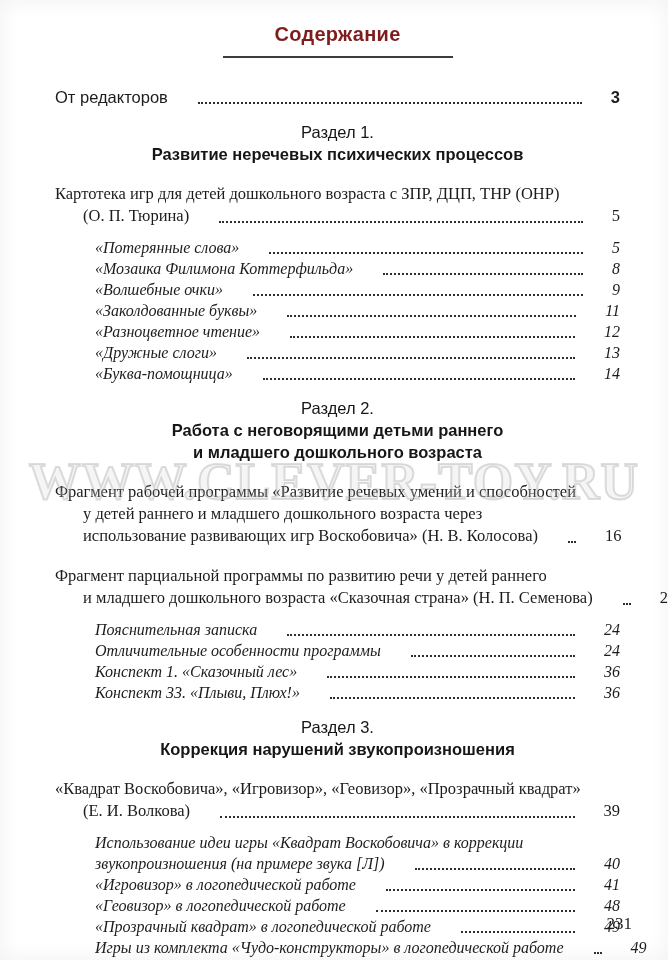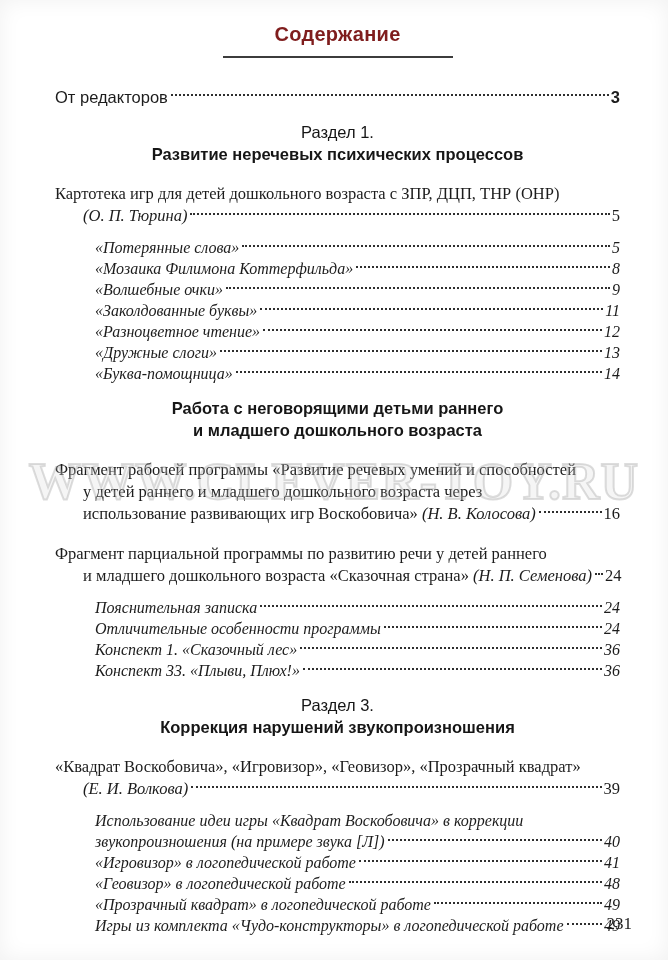--- a/index.html
+++ b/index.html
@@ -57,32 +57,32 @@
   }
   .entry.sub:first-of-type, .entry.main + .entry.sub { margin-top: 10px; }
   .entry.sans {
     font-family: "Liberation Sans", "DejaVu Sans", sans-serif;
     margin-top: 28px;
     font-size: 16.5px;
   }
   .entry .line { display: block; }
   .entry.main .line.cont { padding-left: 28px; }
   .entry.sub .line { padding-left: 40px; }
-  .line.leader { display: flex; align-items: center; }
+  .line.leader { display: flex; align-items: flex-end; gap: 27px; }
   .line.leader .label { white-space: nowrap; }
   .dots {
     flex: 1 1 auto;
     min-width: 8px;
     border-bottom: 2px dotted #2e2e2e;
     margin: 0 2px 4px 3px;
   }
   .page-num-cell { white-space: nowrap; }
   .entry.sub .page-num-cell { font-style: italic; }
   .entry.sans .page-num-cell { font-weight: 600; }
-  .it { font-style: italic; }
+  .it { }
   
   .watermark {
     position: absolute;
     left: 0; right: 0;
     top: 452px;
     text-align: center;
     font-family: Liberation Serif, serif;
     font-size: 52px;
     font-weight: 800;
     letter-spacing: 1px;
@@ -171,20 +171,21 @@
         </div>
       </div>
       <div class="entry sub">
         <div class="line leader">
           <span class="label"><span>«Буква-помощница»</span></span>
           <span class="dots"></span>
           <span class="page-num-cell">14</span>
         </div>
       </div>
       <div class="section">
+        <div class="section-num">Раздел 2.</div>
         <div class="section-title">Работа с неговорящими детьми раннего</div>
         <div class="section-title">и младшего дошкольного возраста</div>
       </div>
       <div class="entry main">
         <div class="line"><span class="label"><span>Фрагмент рабочей программы «Развитие речевых умений и способностей</span></span></div>
         <div class="line cont"><span class="label"><span>у детей раннего и младшего дошкольного возраста через</span></span></div>
         <div class="line cont leader">
           <span class="label"><span>использование развивающих игр Воскобовича» </span><span class="it">(Н. В. Колосова)</span></span>
           <span class="dots"></span>
           <span class="page-num-cell">16</span>

